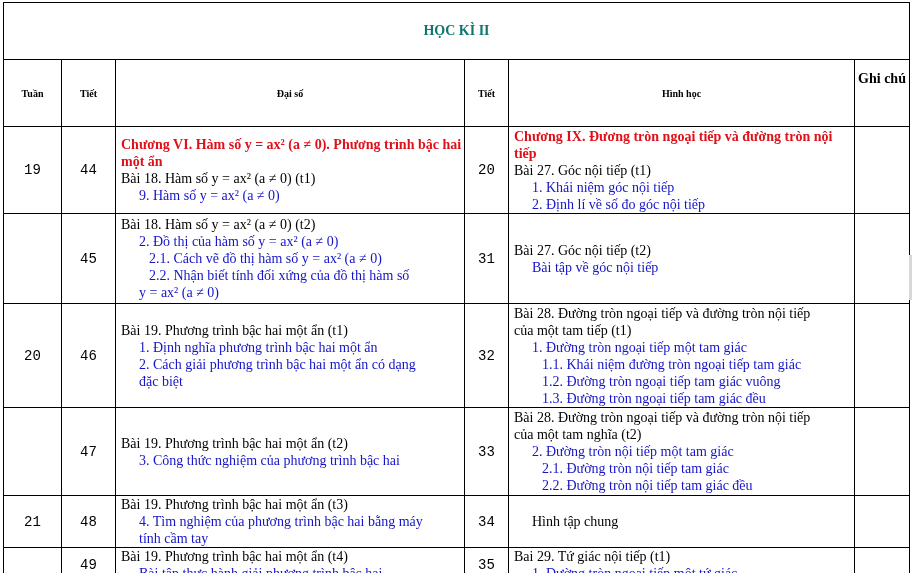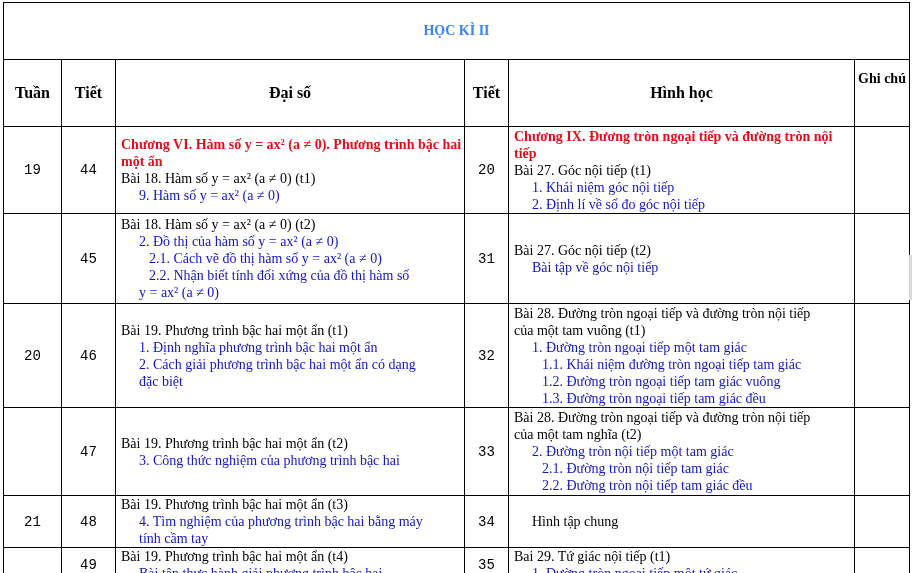--- a/index.html
+++ b/index.html
@@ -1,22 +1,22 @@
 <!DOCTYPE html>
 <html><head>
 <meta charset="utf-8">
 <style>
   html, body { margin: 0; padding: 0; background: #ffffff; }
   body { width: 912px; height: 573px; overflow: hidden; position: relative;
          font-family: "Liberation Serif", "DejaVu Serif", serif; color: #000; }
   table.plan { position: absolute; left: 3px; top: 2px; border-collapse: collapse;
                table-layout: fixed; width: 906px; }
   table.plan td, table.plan th { border: 1px solid #000; padding: 0; vertical-align: middle; }
-  .title-cell { height: 56px; text-align: center; color: #3b82f6; font-weight: bold; font-size: 14px; margin-top: 36px; }
-  .hdr th { height: 56px; font-weight: bold; font-size: 16px; text-align: center; }
+  .title-cell { height: 56px; text-align: center; color: #0f766e; font-weight: bold; font-size: 14px; margin-top: 36px; }
+  .hdr th { height: 56px; font-weight: bold; font-size: 10px; text-align: center; }
   .hdr th.note { font-size: 14px; line-height: 17px; vertical-align: top; padding-top: 10px; }
   .num { text-align: center; font-size: 14px; font-family: Liberation Mono, monospace; }
   .content { font-size: 14px; line-height: 17px; padding: 0 0 0 5px !important; vertical-align: middle; }
   .ch { color: #e0101a; font-weight: bold; }
   .lesson { color: #000; }
   .blue { color: #1414c8; }
   .i1 { padding-left: 18px; }
   .i2 { padding-left: 28px; }
   .artifact { position: absolute; left: 909px; top: 255px; width: 3px; height: 45px; background: #d8d8d8; }
 </style>
@@ -86,21 +86,21 @@
     <td class="num">46</td>
     <td class="content">
       <div class="lesson">Bài 19. Phương trình bậc hai một ẩn (t1)</div>
       <div class="blue i1">1. Định nghĩa phương trình bậc hai một ẩn</div>
       <div class="blue i1">2. Cách giải phương trình bậc hai một ẩn có dạng</div>
       <div class="blue i1">đặc biệt</div>
     </td>
     <td class="num">32</td>
     <td class="content">
       <div class="lesson">Bài 28. Đường tròn ngoại tiếp và đường tròn nội tiếp</div>
-      <div class="lesson">của một tam vuông (t1)</div>
+      <div class="lesson">của một tam tiếp (t1)</div>
       <div class="blue i1">1. Đường tròn ngoại tiếp một tam giác</div>
       <div class="blue i2">1.1. Khái niệm đường tròn ngoại tiếp tam giác</div>
       <div class="blue i2">1.2. Đường tròn ngoại tiếp tam giác vuông</div>
       <div class="blue i2">1.3. Đường tròn ngoại tiếp tam giác đều</div>
     </td>
     <td></td>
   </tr>
 
   <tr style="height:88px">
     <td class="num"></td>

